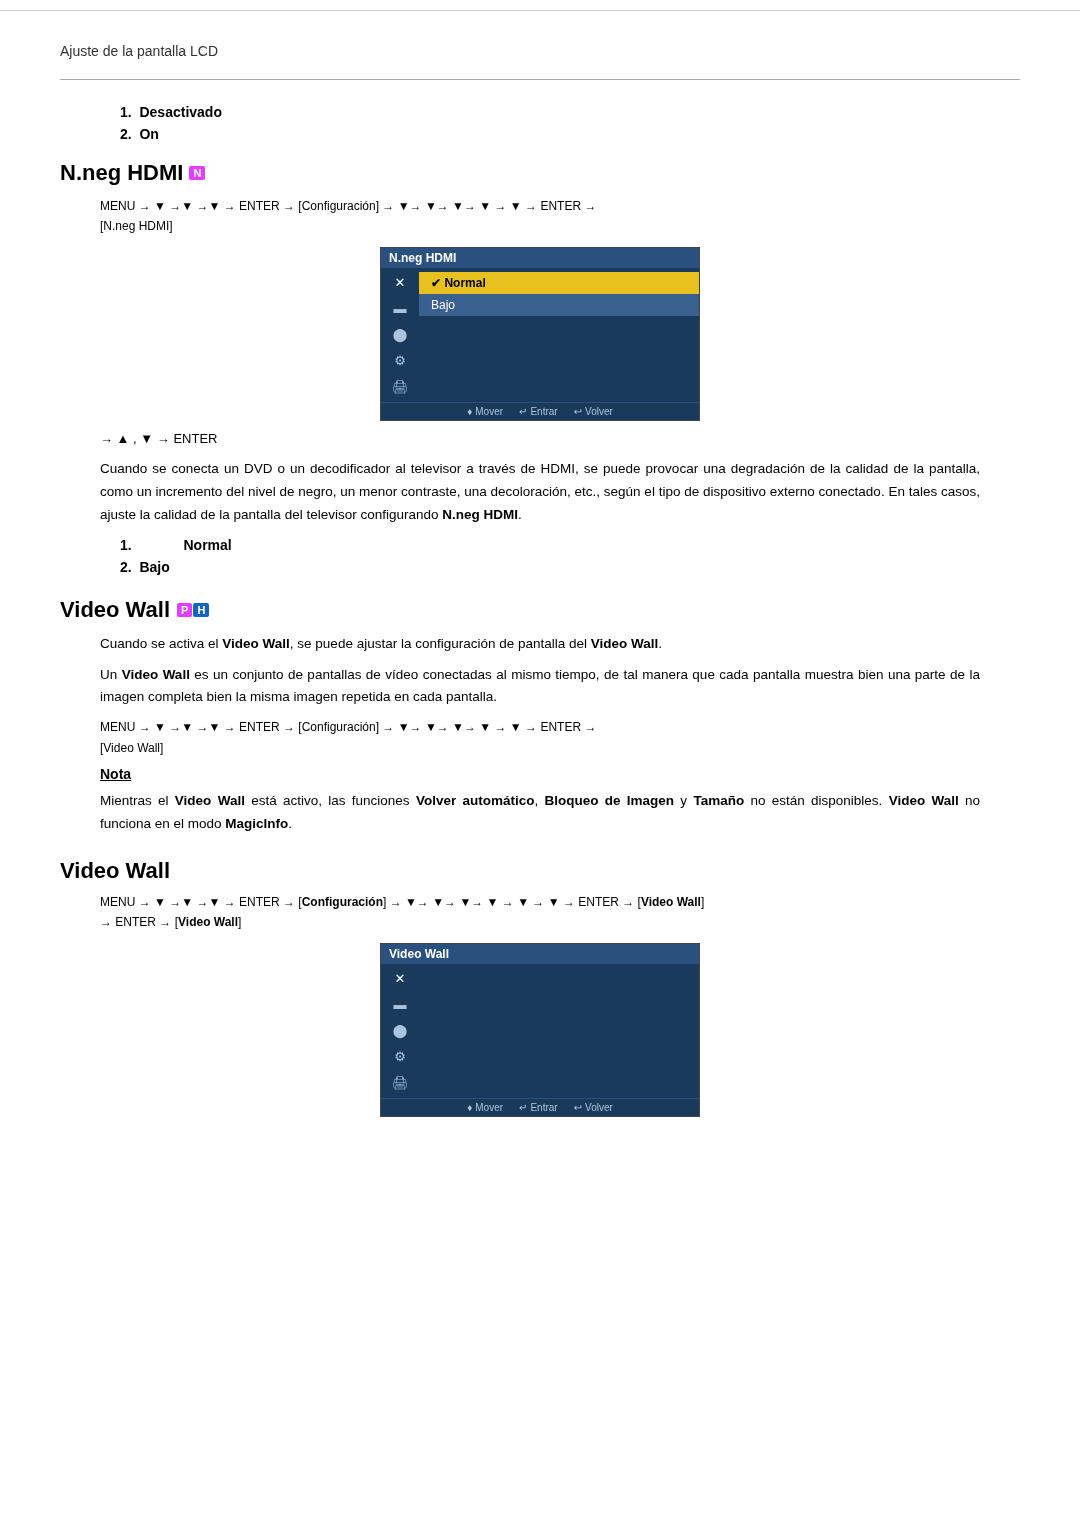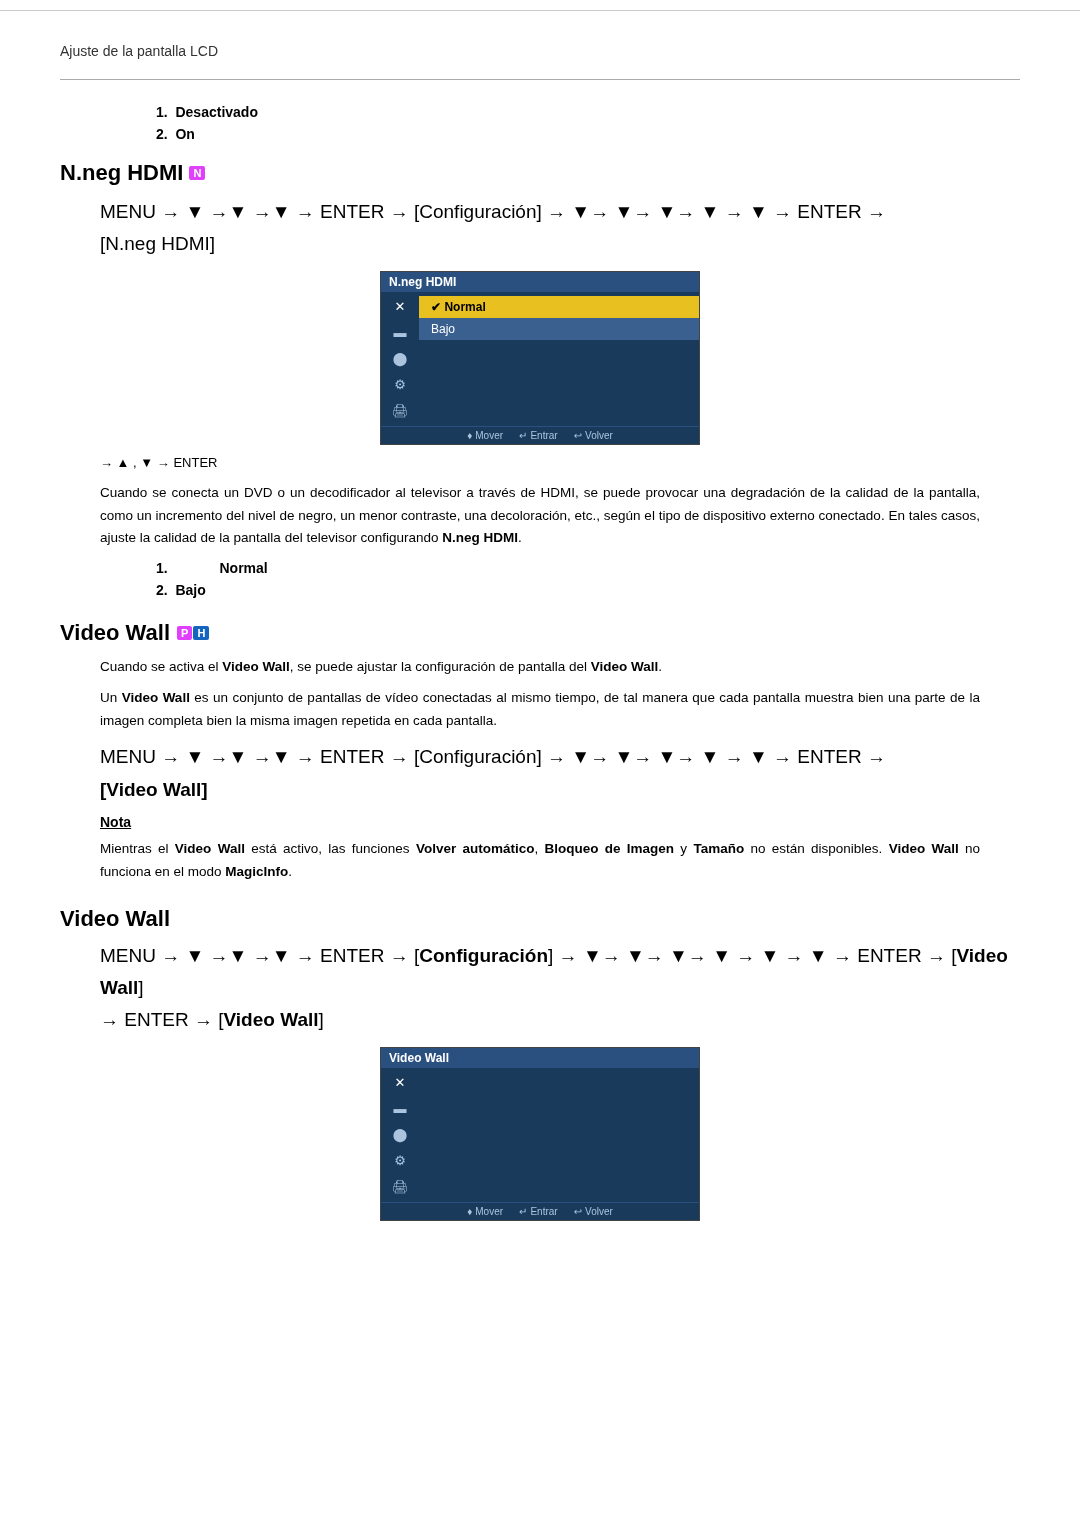--- a/index.html
+++ b/index.html
@@ -21,21 +21,21 @@
       margin-top: 10px;
     }
     .page-header {
       font-size: 14px;
       color: #333;
       padding: 12px 0 20px 0;
       border-bottom: 1px solid #aaa;
       margin-bottom: 24px;
     }
     .list-item {
-      margin-left: 96px;
+      margin-left: 60px;
       margin-bottom: 6px;
       font-size: 14px;
     }
     .list-item span {
       font-weight: bold;
     }
     .section-heading {
       font-size: 22px;
       font-weight: bold;
       margin: 18px 0 10px 0;
@@ -71,21 +71,21 @@
     .badge-ph .b2 {
       background: #1565c0;
       color: #fff;
       font-size: 11px;
       font-weight: bold;
       padding: 1px 4px;
       border-radius: 2px;
     }
     .menu-path {
       margin: 8px 0 8px 40px;
-      font-size: 19px;
+      font-size: 12px;
       line-height: 1.7;
       color: #000;
     }
     .menu-path .bold-bracket {
       font-weight: bold;
     }
     .screen-container {
       margin: 10px auto 10px auto;
       width: 320px;
       display: block;
@@ -276,21 +276,21 @@
   <div class="body-text">
     <span>Cuando se activa el <span class="bold">Video Wall</span>, se puede ajustar la configuración de pantalla del <span class="bold">Video Wall</span>.</span>
   </div>
 
   <div class="body-text">
     <span>Un <span class="bold">Video Wall</span> es un conjunto de pantallas de vídeo conectadas al mismo tiempo, de tal manera que cada pantalla muestra bien una parte de la imagen completa bien la misma imagen repetida en cada pantalla.</span>
   </div>
 
   <div class="menu-path">
     <span>MENU → ▼ →▼ →▼ → ENTER → [Configuración] → ▼→ ▼→ ▼→ ▼ → ▼ → ENTER →</span><br>
-    <span style="font-weight:bold;margin-top:24px;">[Video Wall]</span>
+    <span style="font-weight:normal;margin-top:24px;">[Video Wall]</span>
   </div>
 
   <div class="note-label">Nota</div>
 
   <div class="body-text">
     <span>Mientras el <span class="bold">Video Wall</span> está activo, las funciones <span class="bold">Volver automático</span>, <span class="bold">Bloqueo de Imagen</span> y <span class="bold">Tamaño</span> no están disponibles. <span class="bold">Video Wall</span> no funciona en el modo <span class="bold">MagicInfo</span>.</span>
   </div>
 
   <div class="subsection-heading">
     <span>Video Wall</span>

